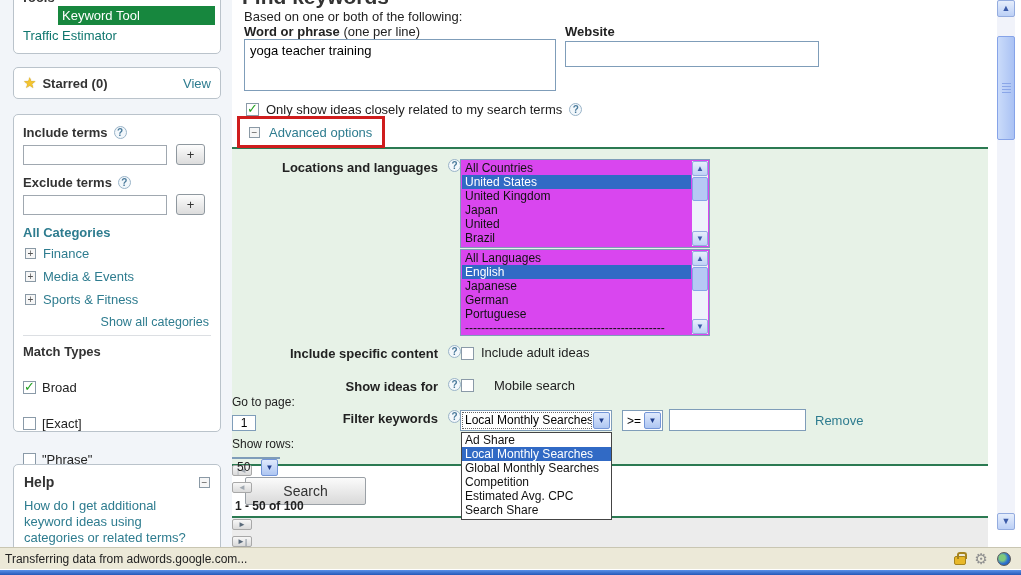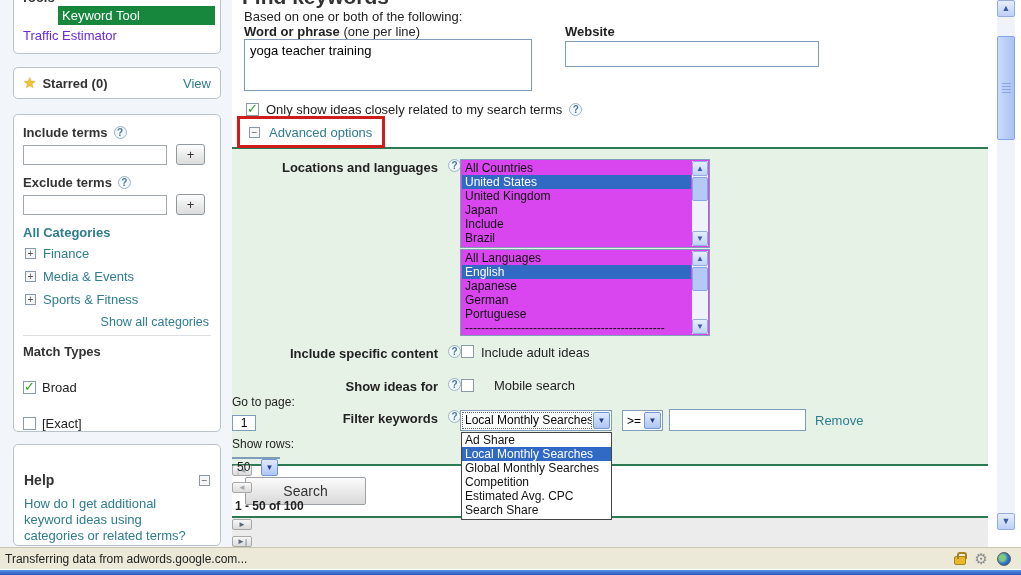--- a/index.html
+++ b/index.html
@@ -7,21 +7,21 @@
   body { font-family:"Liberation Sans","DejaVu Sans",sans-serif; }
   .screen { position:relative; width:1021px; height:575px; overflow:hidden; background:#fff; }
 
   
   .sidebar { position:absolute; left:0; top:0; width:232px; height:547px; background:#f2f5f9; }
   .panel { position:absolute; left:13px; width:208px; background:#fff; border:1px solid #bac3cb; border-radius:5px; }
   .tools-panel { top:-12px; height:66px; padding:1px 0 0; overflow:hidden; }
   .tools-title { font-size:13px; font-weight:bold; color:#333; padding:0 7px; height:15px; line-height:15px; }
   .tool-item { font-size:13px; margin:1px 5px 0; padding:2px 4px; height:19px; line-height:15px; cursor:pointer; }
   .tool-item.selected { background:#17873e; color:#fff;margin-left:44px; }
-  .tool-item.plain { color:#6d28d9; }
+  .tool-item.plain { color:#0f766e; }
 
   .starred-panel { top:67px; height:32px; display:flex; align-items:center; padding:0 9px; }
   .star-icon { color:#f4c430; font-size:15px; text-shadow:0 0 1px #a07d1a; margin-right:6px; }
   .starred-label { font-size:13px; font-weight:bold; color:#333; flex:1; }
   .link { color:#2e7c8f; text-decoration:none; cursor:pointer; }
   .view-link { font-size:13px; }
 
   .filters-panel { top:114px; height:318px; padding:10px 9px 0; }
   .fp-label { font-size:13px; font-weight:bold; color:#333; display:flex; align-items:center; gap:6px; }
   .q-icon { display:inline-block; width:13px; height:13px; border:1px solid #9ab4c8; border-radius:50%; background:#f2f7fb; color:#4a7a9b; font-size:10px; font-weight:bold; text-align:center; line-height:12px; }
@@ -33,33 +33,33 @@
   .sq-icon { display:inline-block; width:11px; height:11px; border:1px solid #8a99a5; background:#f6f6f6; color:#555; font-size:10px; line-height:9px; text-align:center; }
   .cat-label { font-size:13px; color:#2e7c8f; }
   .show-all { text-align:right; font-size:12.5px; margin:2px 2px 6px 0; }
   .fp-divider { border-top:1px solid #dcdfe3; margin:4px 0 8px; }
   .mt-title { font-size:13px; font-weight:bold; color:#333; margin-bottom:4px; }
   .cb-row { display:flex; align-items:center; gap:6px; margin-bottom:5px;margin-top:21px; }
   .checkbox { position:relative; width:13px; height:13px; border:1px solid #8a9aa8; background:#fff; flex:0 0 auto; }
   .checkbox.checked::after { content:"✓"; position:absolute; left:0px; top:-3px; color:#21a121; font-size:13px; font-weight:bold; }
   .cb-label { font-size:13px; color:#222; }
 
-  .help-panel { top:444px; height:102px; padding:27px 10px 0; overflow:hidden; }
+  .help-panel { top:464px; height:102px; padding:9px 10px 0; overflow:hidden; }
   .help-head { display:flex; align-items:center; justify-content:space-between; margin-bottom:8px; }
   .help-title { font-size:14px; font-weight:bold; color:#333; }
   .help-link { display:block; font-size:13px; line-height:16px; width:178px; margin-bottom:10px; }
 
   
   .main { position:absolute; left:232px; top:0; width:756px; height:547px; background:#fff; }
   .find-title { position:absolute; left:10px; top:-15px; font-size:21px; font-weight:bold; color:#333; }
   .subtitle { position:absolute; left:12px; top:9px; font-size:13px; color:#222; }
   .wp-label { position:absolute; left:12px; top:24px; font-size:13px; color:#222; font-weight:bold; }
   .wp-hint { font-weight:normal; }
   .website-label { position:absolute; left:333px; top:24px; font-size:13px; font-weight:bold; color:#222; }
-  .wp-textarea { position:absolute; left:12px; top:39px; width:288px; height:52px; border:1px solid #7f9db9; font-family:"Liberation Sans",sans-serif; font-size:13px; padding:3px 5px; resize:none; }
+  .wp-textarea { position:absolute; left:12px; top:39px; width:312px; height:52px; border:1px solid #7f9db9; font-family:"Liberation Sans",sans-serif; font-size:13px; padding:3px 5px; resize:none; }
   .website-input { position:absolute; left:333px; top:41px; width:254px; height:26px; border:1px solid #7f9db9; font-size:13px; padding:0 4px; }
   .related-row { position:absolute; left:14px; top:102px; display:flex; align-items:center; gap:7px; }
   .adv-row { position:absolute; left:17px; top:125px; display:flex; align-items:center; gap:9px; cursor:pointer; }
   .adv-label { font-size:13px; color:#2e7c8f; }
   .red-box { position:absolute; left:5px; top:116px; width:148px; height:32px; border:3px solid #cf1d1d; z-index:6; }
   .green-line { position:absolute; left:0; width:756px; height:2px; background:#2b7a52; }
   .gl1 { top:147px; } .gl2 { top:464px; } .gl3 { top:516px; }
   .green-panel { position:absolute; left:0; top:149px; width:756px; height:315px; background:#e7f2e7; }
 
   .row-label { position:absolute; width:206px; text-align:right; font-size:13px; font-weight:bold; color:#222; }
@@ -72,21 +72,21 @@
   .listbox { position:absolute; left:228px; width:250px; border:1px solid #7f9db9; background:#d946ef; padding:1px 18px 1px 1px; overflow:hidden; }
   .lb-countries { top:10px; height:89px; }
   .lb-languages { top:100px; height:87px; }
   .lb-item { height:14px; line-height:14px; font-size:12px; color:#111; padding:0 3px; white-space:nowrap; overflow:hidden; }
   .lb-item.sel { background:#316ac5; color:#fff; }
   .lb-scroll { position:absolute; right:1px; top:1px; bottom:1px; width:16px; background:#eef2fb; }
   .scroll-btn { position:absolute; left:0; width:16px; height:15px; background:linear-gradient(#e6eefc,#c0d2f6); border:1px solid #94acdf; border-radius:2px; color:#3a5aa8; font-size:8px; text-align:center; line-height:14px; cursor:pointer; }
   .sb-up { top:0; } .sb-down { bottom:0; }
   .lb-thumb { position:absolute; left:0; top:16px; width:16px; height:24px; background:#b6c9f4; border:1px solid #88a4e6; border-radius:2px; cursor:pointer; }
 
-  .adult-row { position:absolute; left:229px; top:196px; display:flex; align-items:flex-start; gap:7px; }
+  .adult-row { position:absolute; left:229px; top:196px; display:flex; align-items:flex-end; gap:7px; }
   .mobile-row { position:absolute; left:229px; top:229px; display:flex; align-items:center; gap:20px; }
   .gp-cb-label { font-size:13px; color:#222; }
 
   .filter-select { position:absolute; left:228px; top:261px; width:152px; height:21px; background:#fff; border:1px solid #7f9db9; font-size:12px; cursor:pointer; }
   .fs-text { position:absolute; left:2px; top:2px; right:20px; bottom:2px; line-height:15px; padding:0 2px; outline:1px dotted #666; white-space:nowrap; overflow:hidden; }
   .dd-arrow-btn { position:absolute; right:1px; top:1px; width:17px; height:17px; background:linear-gradient(#dfe9fc,#aec6f2); border:1px solid #7496d8; border-radius:2px; color:#1f3d8c; font-size:8px; text-align:center; line-height:16px; }
   .op-select { position:absolute; left:390px; top:261px; width:41px; height:21px; background:#fff; border:1px solid #7f9db9; font-size:12px; cursor:pointer; }
   .op-text { position:absolute; left:4px; top:3px; }
   .filter-input { position:absolute; left:437px; top:260px; width:137px; height:22px; border:1px solid #7f9db9; font-size:12px; padding:0 3px; }
   .remove-link { position:absolute; left:583px; top:264px; font-size:13px; }
@@ -224,21 +224,21 @@
 
     <div class="green-panel">
       <div class="row-label lbl-loc">Locations and languages</div>
       <span class="q-icon row-q q-loc">?</span>
 
       <div class="listbox lb-countries">
         <div class="lb-item">All Countries</div>
           <div class="lb-item sel">United States</div>
           <div class="lb-item">United Kingdom</div>
           <div class="lb-item">Japan</div>
-          <div class="lb-item">Include</div>
+          <div class="lb-item">United</div>
           <div class="lb-item">Brazil</div>
           <div class="lb-scroll">
           <div class="scroll-btn sb-up">▲</div>
           <div class="lb-thumb"></div>
           <div class="scroll-btn sb-down">▼</div>
         </div>
       </div>
 
       <div class="listbox lb-languages">
         <div class="lb-item">All Languages</div>

